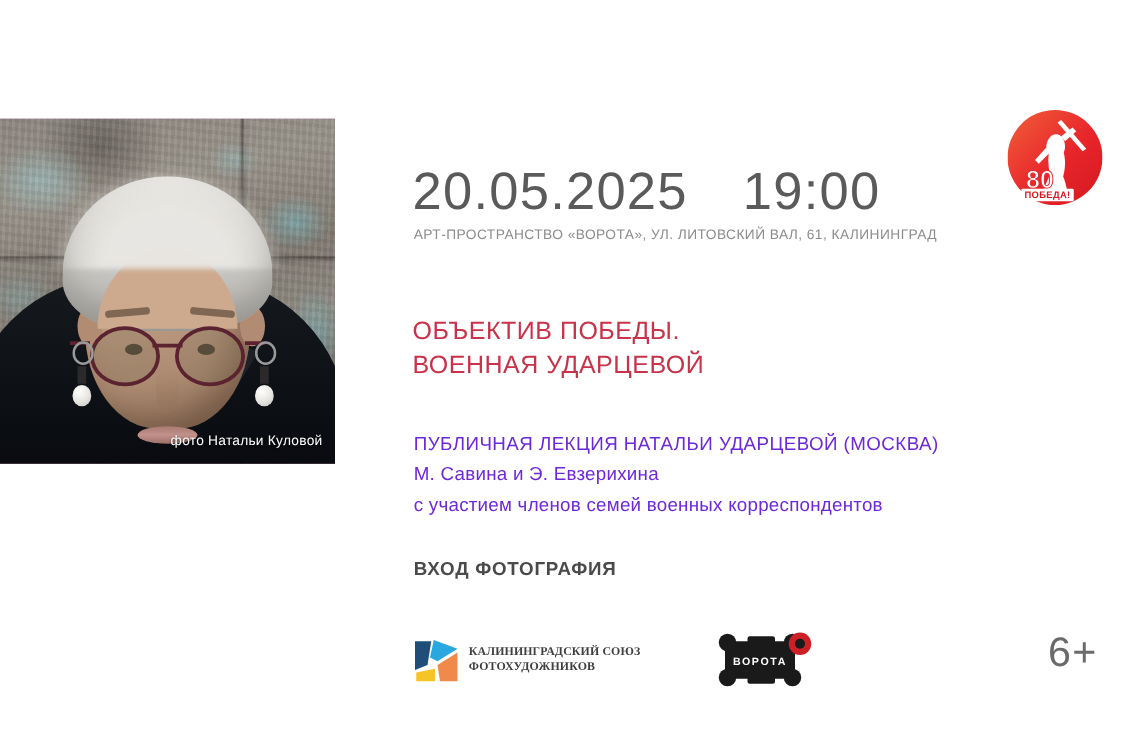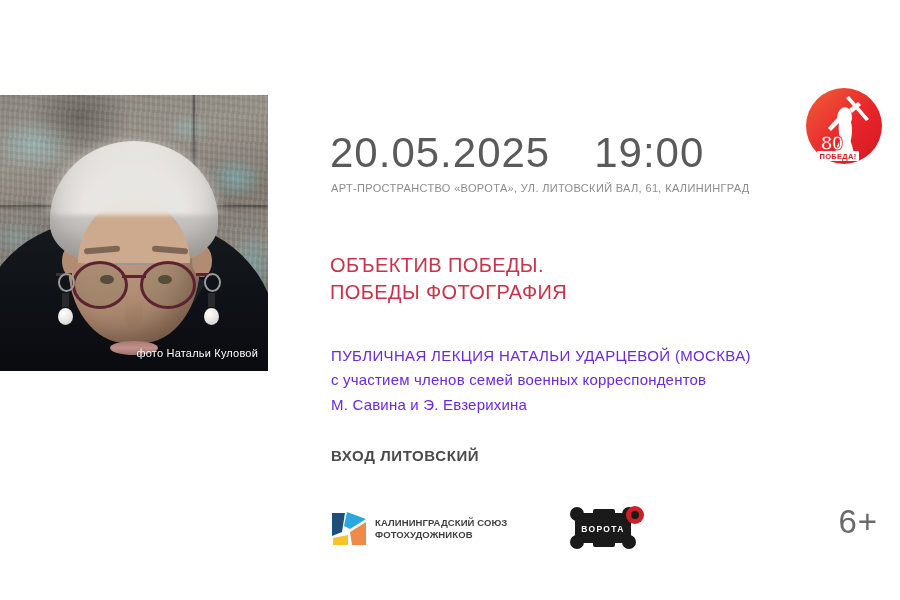--- a/index.html
+++ b/index.html
@@ -325,20 +325,21 @@
     height: 38px;
     position: relative;
     margin-right: 7px;
   }
   .ksf-text {
     font-size: 9.5px;
     font-weight: 700;
     color: #3f3f3f;
     line-height: 1.25;
     letter-spacing: .1px;
+    font-family: Liberation Serif, serif;
   }
   .vorota-logo {
     margin-left: 60px;
     position: relative;
     width: 78px;
     height: 48px;
   }
 
   
   .victory-badge {
@@ -408,30 +409,30 @@
   <div class="content">
 
     <div class="datetime">
       <span>20.05.2025</span><span class="time">19:00</span>
     </div>
 
     <div class="venue">АРТ-ПРОСТРАНСТВО «ВОРОТА», УЛ. ЛИТОВСКИЙ ВАЛ, 61, КАЛИНИНГРАД</div>
 
     <div class="title">
       <div>ОБЪЕКТИВ ПОБЕДЫ.</div>
-      <div>ПОБЕДЫ ФОТОГРАФИЯ</div>
+      <div>ВОЕННАЯ УДАРЦЕВОЙ</div>
     </div>
 
     <div class="desc">
       <div class="caps">ПУБЛИЧНАЯ ЛЕКЦИЯ НАТАЛЬИ УДАРЦЕВОЙ (МОСКВА)</div>
+      <div>М. Савина и Э. Евзерихина</div>
       <div>с участием членов семей военных корреспондентов</div>
-      <div>М. Савина и Э. Евзерихина</div>
-    </div>
-
-    <div class="free">ВХОД ЛИТОВСКИЙ</div>
+    </div>
+
+    <div class="free">ВХОД ФОТОГРАФИЯ</div>
 
     <div class="logos">
 
       <div class="ksf-logo">
         <div class="ksf-mark">
           <svg viewBox="0 0 38 38" width="38" height="38" aria-hidden="true">
             <polygon points="2,3 15,3 12,22 2,26" fill="#1f4e79"></polygon>
             <polygon points="17,2 36,9 20,19 14,16" fill="#29a8e0"></polygon>
             <polygon points="36,12 36,35 22,35 20,22" fill="#ef8a4b"></polygon>
             <polygon points="3,28 18,25 18,35 3,35" fill="#f7c427"></polygon>

